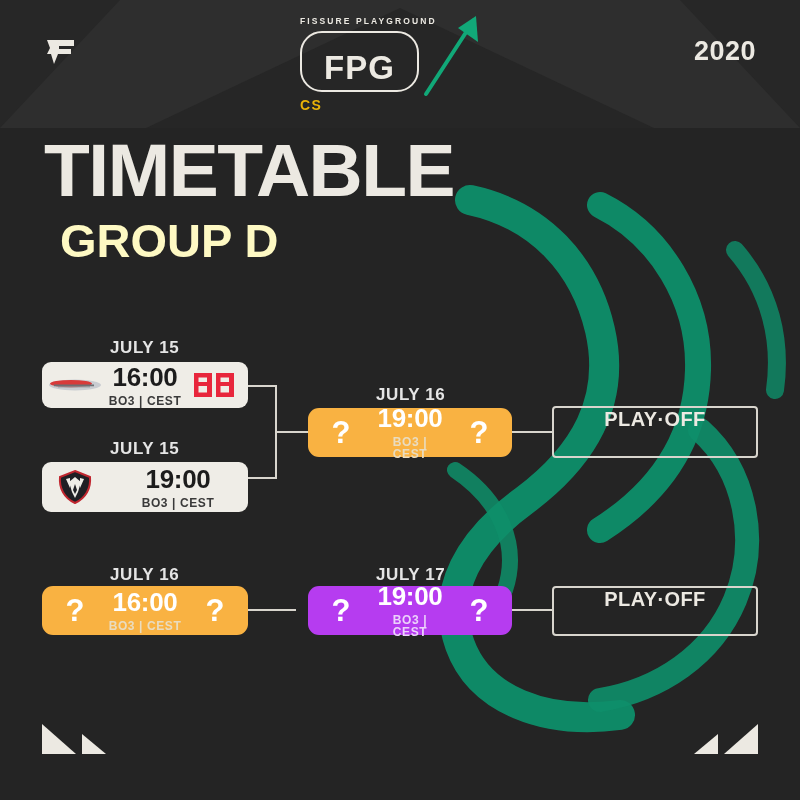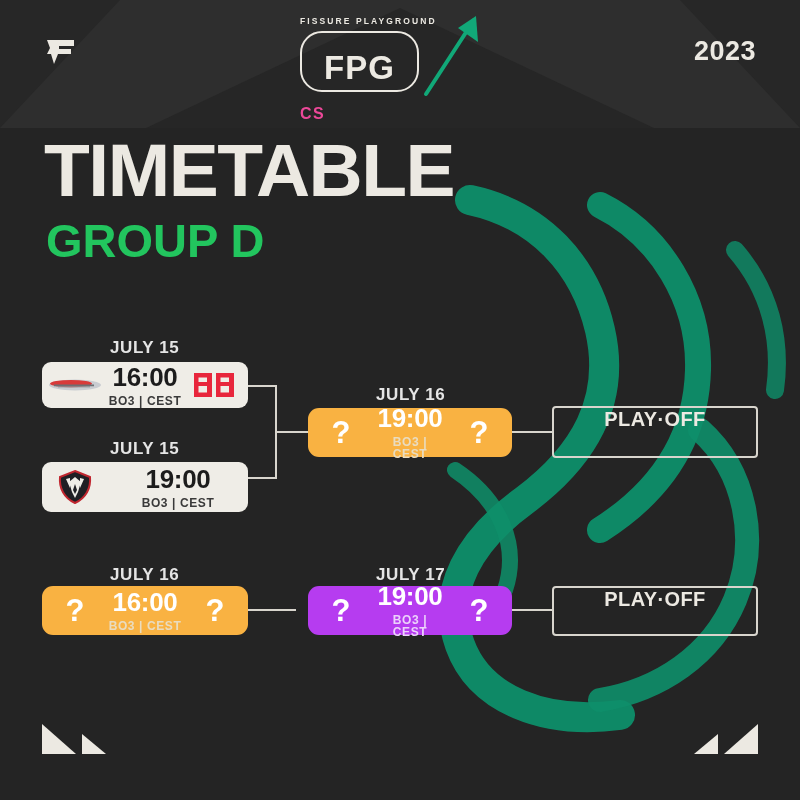--- a/index.html
+++ b/index.html
@@ -102,42 +102,42 @@
     line-height: 1.05;
   }
   .logo-swoosh {
     position: absolute;
     left: 118px; top: -8px;
     width: 70px; height: 90px;
     pointer-events: none;
   }
   .logo-sub {
     display: block;
-    color: #ec4899;
-    font-size: 16px;
+    color: #eab308;
+    font-size: 14px;
     font-weight: 700;
     letter-spacing: 1.4px;
-    margin-top: 13px;
+    margin-top: 5px;
   }
 
   
   .title {
     position: absolute;
     left: 44px; top: 133px;
     color: #ece9e2;
     font-size: 75px;
     font-weight: 800;
     letter-spacing: -1.5px;
     line-height: 1;
     z-index: 5;
   }
   .subtitle {
     position: absolute;
-    left: 46px; top: 217px;
-    color: #22c55e;
+    left: 60px; top: 217px;
+    color: #fef9c3;
     font-size: 47px;
     font-weight: 600;
     letter-spacing: 0px;
     line-height: 1;
     z-index: 5;
   }
 
   
   .bracket { position: absolute; inset: 0; z-index: 4; }
 
@@ -241,21 +241,21 @@
   <div class="header-band">
     <div class="band-peak"></div>
     <div class="band-edge-l"></div>
     <div class="band-edge-r"></div>
   </div>
 
   <svg class="fissure-mark" viewBox="0 0 34 34">
     <path d="M5,6 H30 V12 H15 V15 H27 V20 H14 L10,30 L7,20 H3 L6,14 L3,6 Z" fill="#ece9e2"></path>
   </svg>
 
-  <div class="year">2023</div>
+  <div class="year">2020</div>
 
   <div class="logo-wrap">
     <span class="logo-top">FISSURE PLAYGROUND</span>
     <span class="logo-badge">
       <span class="fpg">FPG</span>
     </span>
     <svg class="logo-swoosh" viewBox="0 0 70 90">
       <path d="M8,86 L56,12" stroke="#11a878" stroke-width="4" fill="none" stroke-linecap="round"></path>
       <path d="M58,8 L60,34 L40,20 Z" fill="#11a878"></path>
     </svg>

